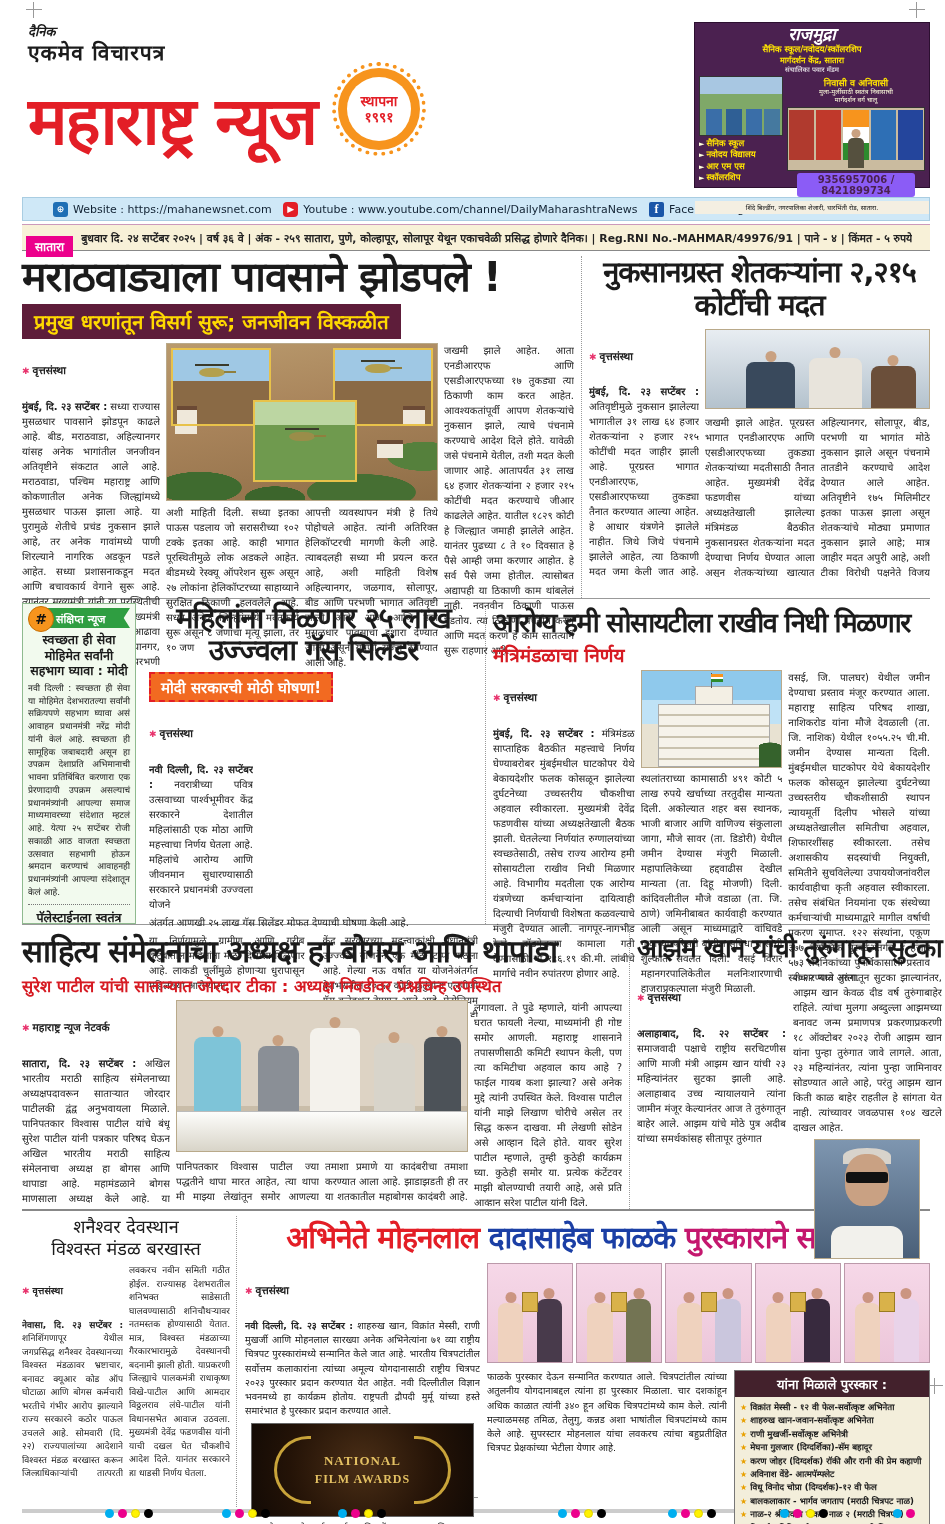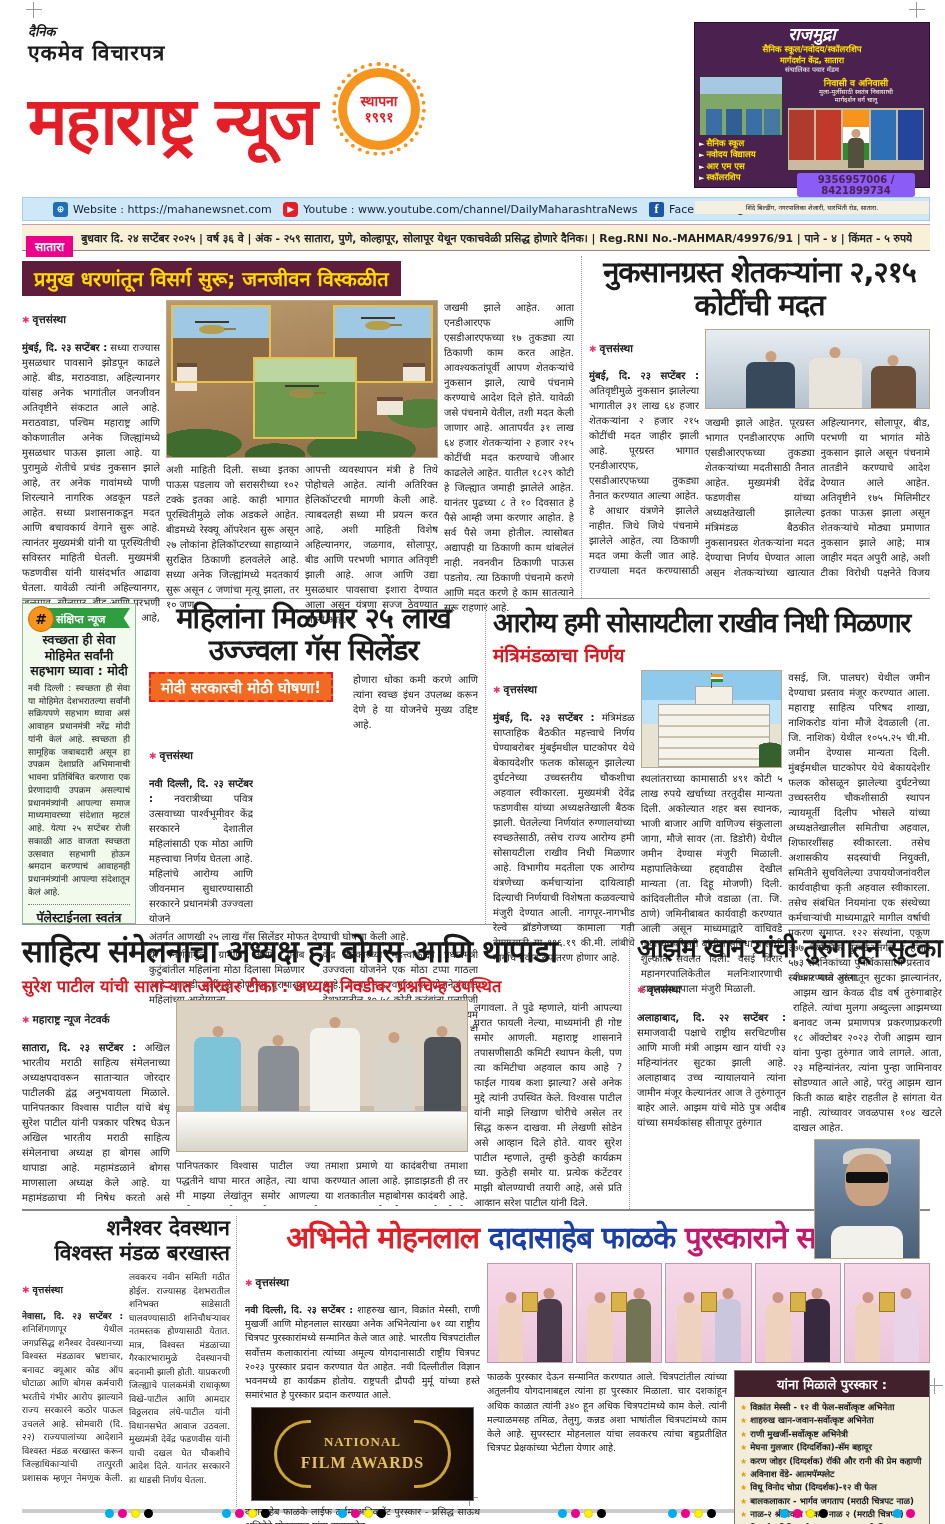--- a/index.html
+++ b/index.html
@@ -1,21 +1,21 @@
 <!DOCTYPE html>
 <html><head>
 <meta charset="utf-8">
 <style>
   html,body{margin:0;padding:0;background:#e9e9e9;}
   .page{position:relative;width:945px;height:1524px;margin:0 auto;background:#fff;overflow:hidden;
         font-family:"DejaVu Sans","Liberation Sans",sans-serif;color:#1b1b1b;}
   .inner{position:absolute;left:22px;top:22px;width:908px;}
   p{margin:0;}
   .jtext{font-size:10px;line-height:1.5;text-align:justify;overflow:hidden;color:#222;}
-  .byline{font-size:10.5px;font-weight:bold;margin:12px 0;}
+  .byline{font-size:10.5px;font-weight:bold;margin:20px 0;}
   .star{color:#e8336d;margin-right:3px;font-size:9px;}
   .dl{font-weight:bold;}
   .photo{position:relative;overflow:hidden;border:1px solid #b9a98a;background:#ddd;}
   
   .header{display:flex;justify-content:space-between;height:172px;}
   .masthead{width:650px;padding-left:6px;}
   .tag-small{font-size:13px;font-style:italic;font-weight:bold;}
   .tagline{font-size:21px;font-weight:800;letter-spacing:1px;margin-top:-2px;}
   .title-row{display:flex;align-items:flex-end;gap:22px;margin-top:2px;}
   .mast-title{font-size:66px;line-height:1.05;font-weight:800;color:#e31e26;letter-spacing:-2px;white-space:nowrap;}
@@ -74,21 +74,21 @@
   .ribbon-row{position:relative;height:22px;margin-bottom:3px;}
   .ribbon{position:absolute;left:12px;right:0;top:1px;bottom:1px;background:#2f9e41;color:#fff;font-weight:800;font-size:11px;
           display:flex;align-items:center;padding-left:16px;clip-path:polygon(0 0,100% 0,93% 50%,100% 100%,0 100%);}
   .hash-circle{position:absolute;left:0;top:-1px;width:24px;height:24px;border-radius:50%;background:#f7941d;color:#111;
                display:flex;align-items:center;justify-content:center;font-weight:800;font-size:14px;z-index:2;border:1px solid #c76e00;}
   .short-title{font-size:12.5px;font-weight:800;text-align:center;line-height:1.25;margin:3px 0;}
   .short-body{font-size:8.8px;line-height:1.45;text-align:justify;}
   .short-div{border-top:1px dotted #777;margin:5px 0;}
   .uj{width:344px;flex:none;padding:0 7px;border-right:1px dotted #999;box-sizing:border-box;}
   .uj-head{font-size:29px;font-weight:800;text-align:center;line-height:1.1;letter-spacing:-1px;}
-  .uj-toprow{display:flex;gap:20px;align-items:flex-start;margin-top:5px;}
+  .uj-toprow{display:flex;gap:0;align-items:flex-start;margin-top:5px;}
   .uj-badge{background:#f26a21;color:#fff;font-size:15px;font-weight:800;padding:3px 10px;border:2px dashed #e31e26;flex:none;}
   .uj-mid{display:flex;gap:6px;margin-top:4px;}
   .uj-colL{width:104px;flex:none;}
   .uj-photo{flex:1;height:148px;}
   .uj-bottom{display:grid;grid-template-columns:1fr 1fr;gap:18px;margin-top:3px;height:84px;overflow:hidden;}
   .arogya{flex:1;padding-left:7px;}
   .aro-head{font-size:27px;font-weight:800;letter-spacing:-1.5px;white-space:nowrap;}
   .aro-sub{color:#d61a22;font-size:19px;font-weight:800;margin:2px 0;}
   .aro-body{display:grid;grid-template-columns:1fr 1fr 1fr;gap:6px;height:238px;margin-top:2px;}
   .aro-colmid{display:flex;flex-direction:column;gap:3px;}
@@ -98,37 +98,37 @@
   .sah-head{font-size:31px;font-weight:800;letter-spacing:-1px;white-space:nowrap;}
   .sah-sub{color:#d61a22;font-size:16.5px;font-weight:800;margin:3px 0;}
   .sah-body{display:grid;grid-template-columns:148px 1fr 1fr 148px;grid-template-areas:"a ph ph d" "a b c d";gap:6px;height:206px;margin-top:2px;}
   .azam{flex:1;padding-left:7px;}
   .azam-head{font-size:26px;font-weight:800;text-align:center;letter-spacing:-1px;white-space:nowrap;}
   .azam-body{display:grid;grid-template-columns:1fr 1fr;gap:7px;height:240px;margin-top:5px;}
   .azam-colR{display:flex;flex-direction:column;gap:4px;}
   
   .bot-sec{display:flex;height:296px;padding-top:5px;box-sizing:border-box;}
   .shani{width:208px;flex:none;border-right:1px dotted #999;padding-right:6px;}
-  .shani-head{font-size:21px;font-weight:700;text-align:right;line-height:1.2;}
+  .shani-head{font-size:18px;font-weight:400;text-align:center;line-height:1.2;}
   .shani-body{display:grid;grid-template-columns:1fr 1fr;gap:6px;height:212px;margin-top:5px;}
   .shani-body .jtext{font-size:9px;}
   .phalke{flex:1;padding-left:8px;}
   .ph-head{font-size:30px;font-weight:800;text-align:center;letter-spacing:-1px;white-space:nowrap;}
   .ph-grid{display:grid;grid-template-columns:235px 240px 1fr;grid-template-areas:"tl strip strip" "tl mid aw";gap:7px;margin-top:6px;height:238px;}
   .ph-textL{grid-area:tl;overflow:hidden;}
   .strip{grid-area:strip;display:flex;gap:3px;height:100px;}
   .award-cell{flex:1;position:relative;background:linear-gradient(#f7e9ef,#ecd6e0);border:1px solid #b9a;overflow:hidden;}
   .award-cell:after{content:"";position:absolute;inset:0;background:rgba(236,0,140,0.07);}
   .plaque{position:absolute;top:28px;left:50%;transform:translateX(-50%);width:14px;height:18px;background:#d9b24a;border:1px solid #9a7b22;z-index:2;}
   .ph-mid{grid-area:mid;overflow:hidden;}
   .ph-aw{grid-area:aw;}
   .nfa{height:92px;margin:4px 6px;background:radial-gradient(circle at 50% 45%,#4a2e16 0%,#241307 60%,#120a05 100%);
        border:1px solid #666;position:relative;display:flex;flex-direction:column;align-items:center;justify-content:center;}
   .nfa span{color:#e3c063;font-family:"Liberation Serif","DejaVu Serif",serif;font-weight:bold;letter-spacing:1px;}
-  .nfa .l1{font-size:13px;} .nfa .l2{font-size:16px;}
+  .nfa .l1{font-size:13px;} .nfa .l2{font-size:12px;}
   .laurel{position:absolute;top:12px;bottom:12px;width:34px;border:3px solid #c9a43a;}
   .laurel.left{left:22px;border-right:none;border-radius:34px 0 0 34px;}
   .laurel.right{right:22px;border-left:none;border-radius:0 34px 34px 0;}
   .aw-box{border:1px solid #777;background:#f3eedb;height:100%;box-sizing:border-box;display:flex;flex-direction:column;}
   .aw-title{background:#43212c;color:#fff;font-size:13px;font-weight:800;text-align:center;padding:4px 0;}
   .aw-list{padding:4px 5px;overflow:hidden;}
   .aw-item{font-size:8.6px;font-weight:bold;line-height:1.55;white-space:nowrap;overflow:hidden;}
   .aw-item .bstar{color:#e8a000;margin-right:3px;font-size:8px;}
   
   .bottom-rule{height:4px;background:#ccc;margin-top:2px;}
@@ -252,20 +252,21 @@
       </div>
     </div>
 
     <div class="datebar">
       <span class="chip">सातारा</span>
       <span class="info">बुधवार दि. २४ सप्टेंबर २०२५ | वर्ष ३६ वे | अंक - २५९ सातारा, पुणे, कोल्हापूर, सोलापूर येथून एकाचवेळी प्रसिद्ध होणारे दैनिक। | Reg.RNI No.-MAHMAR/49976/91 | पाने - ४ | किंमत - ५ रुपये</span>
     </div>
 
     <div class="lead-sec">
       <div class="lead-left">
+        <div class="lead-head">मराठवाड्याला पावसाने झोडपले !</div>
         <div class="lead-sub">प्रमुख धरणांतून विसर्ग सुरू; जनजीवन विस्कळीत</div>
         <div class="lead-body">
           <div class="jtext">
             <div class="byline"><span class="star">✱</span><span>वृत्तसंस्था</span></div>
             <p><span class="dl">मुंबई, दि. २३ सप्टेंबर :</span> <span>सध्या राज्यास मुसळधार पावसाने झोडपून काढले आहे. बीड, मराठवाडा, अहिल्यानगर यांसह अनेक भागांतील जनजीवन अतिवृष्टीने संकटात आले आहे. मराठवाडा, पश्चिम महाराष्ट्र आणि कोकणातील अनेक जिल्ह्यांमध्ये मुसळधार पाऊस झाला आहे. या पुरामुळे शेतीचे प्रचंड नुकसान झाले आहे, तर अनेक गावांमध्ये पाणी शिरल्याने नागरिक अडकून पडले आहेत. सध्या प्रशासनाकडून मदत आणि बचावकार्य वेगाने सुरू आहे. त्यानंतर मुख्यमंत्री यांनी या पूरस्थितीची सविस्तर माहिती घेतली. मुख्यमंत्री फडणवीस यांनी यासंदर्भात आढावा घेतला. यावेळी त्यांनी अहिल्यानगर, जळगाव, सोलापूर, बीड आणि परभणी या भागात अतिवृष्टी झाली आहे, जवळपास यामध्ये आठजणांचा मृत्यू झाला, तर दहाजण जखमी झाले आहेत,</span></p>
           </div>
           <div class="lead-colmid">
             <div class="photo flood">
               <div class="house" style="left:8px;top:70px;width:22px;height:16px;"></div>
               <div class="house" style="left:210px;top:96px;width:26px;height:14px;"></div>
@@ -319,21 +320,20 @@
         <p class="short-body">नवी दिल्ली : स्वच्छता ही सेवा या मोहिमेत देशभरातल्या सर्वांनी सक्रियपणे सहभाग घ्यावा असं आवाहन प्रधानमंत्री नरेंद्र मोदी यांनी केलं आहे. स्वच्छता ही सामूहिक जबाबदारी असून हा उपक्रम देशाप्रति अभिमानाची भावना प्रतिबिंबित करणारा एक प्रेरणादायी उपक्रम असल्याचं प्रधानमंत्र्यांनी आपल्या समाज माध्यमावरच्या संदेशात म्हटलं आहे. येत्या २५ सप्टेंबर रोजी सकाळी आठ वाजता स्वच्छता उत्सवात सहभागी होऊन श्रमदान करण्याचं आवाहनही प्रधानमंत्र्यांनी आपल्या संदेशातून केलं आहे.</p>
         <div class="short-div"></div>
         <div class="short-title">पॅलेस्टाईनला स्वतंत्र राष्ट्र म्हणून मान्यता</div>
 
       </div>
 
       <div class="uj">
         <div class="uj-head">महिलांना मिळणार २५ लाख उज्ज्वला गॅस सिलेंडर</div>
         <div class="uj-toprow">
           <div class="uj-badge">मोदी सरकारची मोठी घोषणा!</div>
-          <p class="jtext">होणारा धोका कमी करणे आणि त्यांना स्वच्छ इंधन उपलब्ध करून देणे हे या योजनेचे मुख्य उद्दिष्ट आहे.</p>
         </div>
         <div class="uj-mid">
           <div class="uj-colL jtext">
             <div class="byline"><span class="star">✱</span><span>वृत्तसंस्था</span></div>
             <p><span class="dl">नवी दिल्ली, दि. २३ सप्टेंबर :</span> <span>नवरात्रीच्या पवित्र उत्सवाच्या पार्श्वभूमीवर केंद्र सरकारने देशातील महिलांसाठी एक मोठा आणि महत्त्वाचा निर्णय घेतला आहे. महिलांचे आरोग्य आणि जीवनमान सुधारण्यासाठी सरकारने प्रधानमंत्री उज्ज्वला योजने</span></p>
           </div>
         </div>
         <p class="jtext" style="margin-top:3px;">अंतर्गत आणखी २५ लाख गॅस सिलेंडर मोफत देण्याची घोषणा केली आहे.</p>
         <div class="uj-bottom">
           <p class="jtext">या निर्णयामुळे ग्रामीण आणि गरीब कुटुंबांतील महिलांना मोठा दिलासा मिळणार आहे. लाकडी चुलींमुळे होणाऱ्या धुरापासून महिलांच्या आरोग्याला</p>

